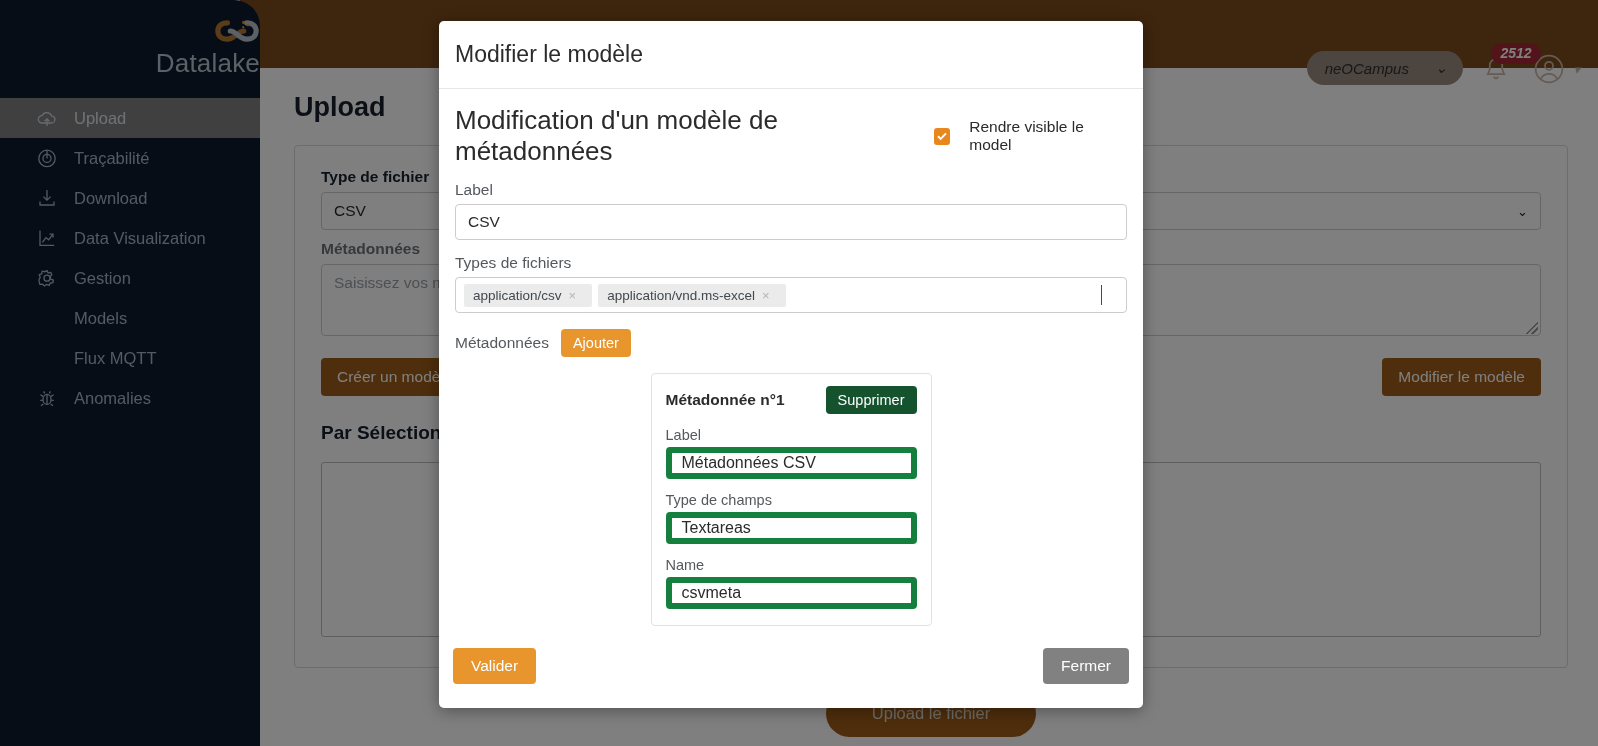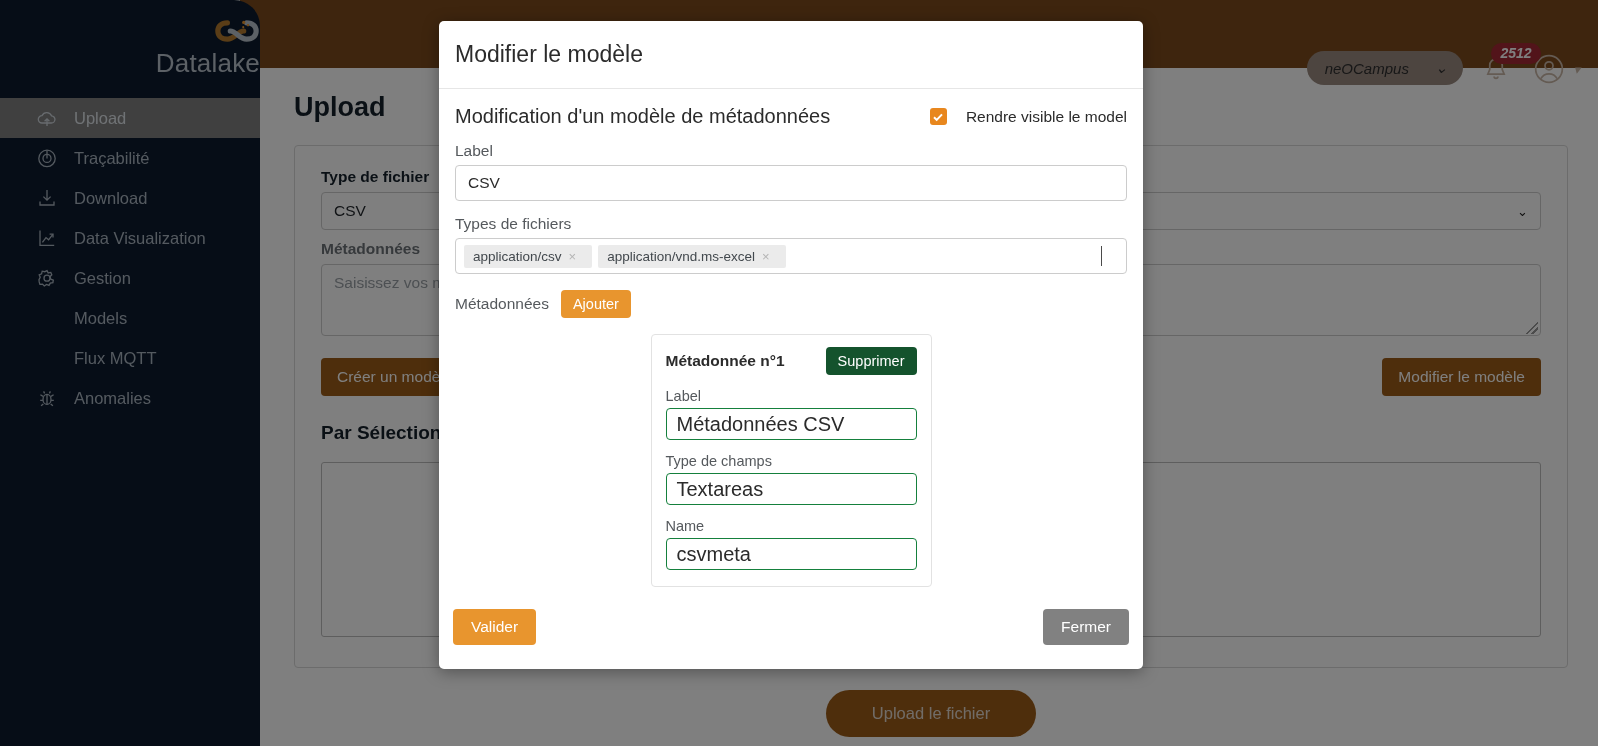--- a/index.html
+++ b/index.html
@@ -126,21 +126,21 @@
     background: #fff; border-radius: 5px; z-index: 30;
     box-shadow: 0 3px 16px rgba(0,0,0,.35);
     display: flex; flex-direction: column;
   }
   .modal-head {
     padding: 20px 22px 20px 16px; border-bottom: 1px solid #e6e6e6;
   }
   .modal-title { font-size: 23px; color: #2b2b2b; }
   .modal-body { padding: 16px 16px 0 16px; }
   .mb-top { display: flex; align-items: center; justify-content: space-between; }
-  .mb-subtitle { font-size: 20px; color: #2b2b2b; }
+  .mb-subtitle { font-size: 26px; color: #2b2b2b; }
   .chk-line { display: flex; align-items: center; gap: 19px; font-size: 15.5px; color: #2b2b2b; }
   .chk {
     width: 17px; height: 17px; border-radius: 3px; background: #e8871e;
     display: flex; align-items: center; justify-content: center; cursor: pointer;
   }
   .chk svg { width: 12px; height: 12px; }
   .f-label { font-size: 15.5px; color: #55595d; margin: 14px 0 5px 0; }
   .input {
     height: 36px; border: 1px solid #ccc; border-radius: 4px;
     display: flex; align-items: center; padding: 0 12px;
@@ -164,23 +164,23 @@
   .meta-card {
     width: 281px; margin: 16px auto 0 auto;
     border: 1px solid #e2e2e2; border-radius: 4px;
     padding: 12px 14px 16px 14px;
   }
   .meta-card-head { display: flex; align-items: center; justify-content: space-between; }
   .meta-card-title { font-size: 15.5px; font-weight: bold; color: #2b2b2b; }
   .btn-red { background: #14532d; }
   .mc-label { font-size: 14.5px; color: #55595d; margin: 13px 0 4px 0; }
   .mc-input {
-    height: 32px; border: 1px solid #15803d; border-radius: 4px;
+    height: 32px; border: 6px solid #15803d; border-radius: 4px;
     display: flex; align-items: center; padding: 0 10px;
-    font-size: 20px; color: #2b2b2b;
+    font-size: 16px; color: #2b2b2b;
   }
   .modal-foot {
     display: flex; align-items: center; justify-content: space-between;
     padding: 22px 14px 24px 14px;
   }
   .btn-grey { background: #818181; }
   .btn-md { padding: 9px 18px; font-size: 15.5px; }
 </style>
 </head>
 <body>

